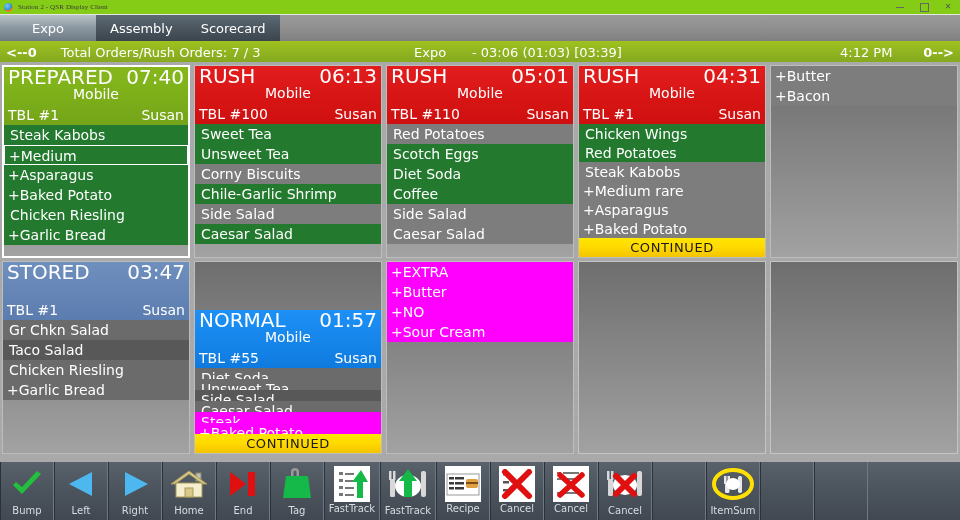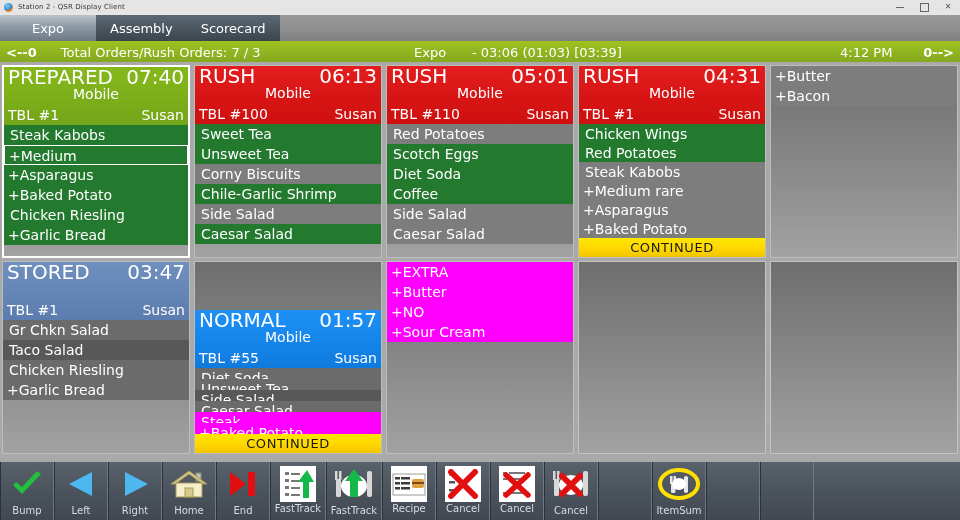--- a/index.html
+++ b/index.html
@@ -6,22 +6,23 @@
   body{
     width:960px;height:520px;overflow:hidden;
     font-family:"DejaVu Sans","Liberation Sans",sans-serif;
     background:#a9a9a9;
     -webkit-font-smoothing:antialiased;
   }
   .app{position:relative;width:960px;height:520px;}
 
   
   .titlebar{
-    height:14px;background:#e5e5e5;display:flex;align-items:center;
+    height:14px;background:#84cc16;display:flex;align-items:center;
     border-bottom:1px solid #e6e6e6;
+    font-family:Liberation Serif, serif;
   }
   .tb-icon{width:9px;height:9px;border-radius:50%;
     background:radial-gradient(circle at 35% 30%,#7fc4ef 0%,#2a8fd0 55%,#e07820 56%,#f59a28 100%);
     margin:0 5px 0 4px;flex:none;}
   .tb-title{font-size:7px;color:#3a3a3a;letter-spacing:.1px;white-space:nowrap;}
   .tb-spacer{flex:1;}
   .tb-btn{width:24px;height:14px;display:flex;align-items:center;justify-content:center;
     font-size:8px;color:#555;}
   .tb-btn span{display:block;line-height:1;}
   .tb-min{width:8px;height:1px;background:#666;}
@@ -406,20 +407,29 @@
         <svg width="32" height="28" viewBox="0 0 32 28">
           <path d="M3 2 L3 26 L19 14 Z" fill="#e01010"></path>
           <rect x="21" y="2" width="7" height="24" fill="#e01010"></rect>
         </svg>
       </div>
       <div class="lbl">End</div>
     </div>
 
 
 
+    <div class="tool">
+      <div class="ibox">
+        <svg width="30" height="34" viewBox="0 0 30 34">
+          <path d="M13 1 a4 4 0 0 1 4 4 v4 h-2.5 V5 a1.5 1.5 0 0 0 -3 0 v4 H9 V5 a4 4 0 0 1 4 -4z" fill="#9a9a9a"></path>
+          <path d="M4 9 L26 9 L29 31 L1 31 Z" fill="#14b94a"></path>
+        </svg>
+      </div>
+      <div class="lbl">Tag</div>
+    </div>
 
     <div class="tool wide">
       <div class="ibox white">
         <svg width="32" height="32" viewBox="0 0 32 32">
           <rect x="3" y="4" width="4" height="3" fill="#777"></rect>
             <rect x="3" y="11" width="4" height="3" fill="#777"></rect>
           <rect x="3" y="18" width="4" height="3" fill="#777"></rect>
             <rect x="3" y="25" width="4" height="3" fill="#777"></rect>
           <rect x="9" y="5" width="9" height="2" fill="#777"></rect>
             <rect x="9" y="12" width="9" height="2" fill="#777"></rect>

